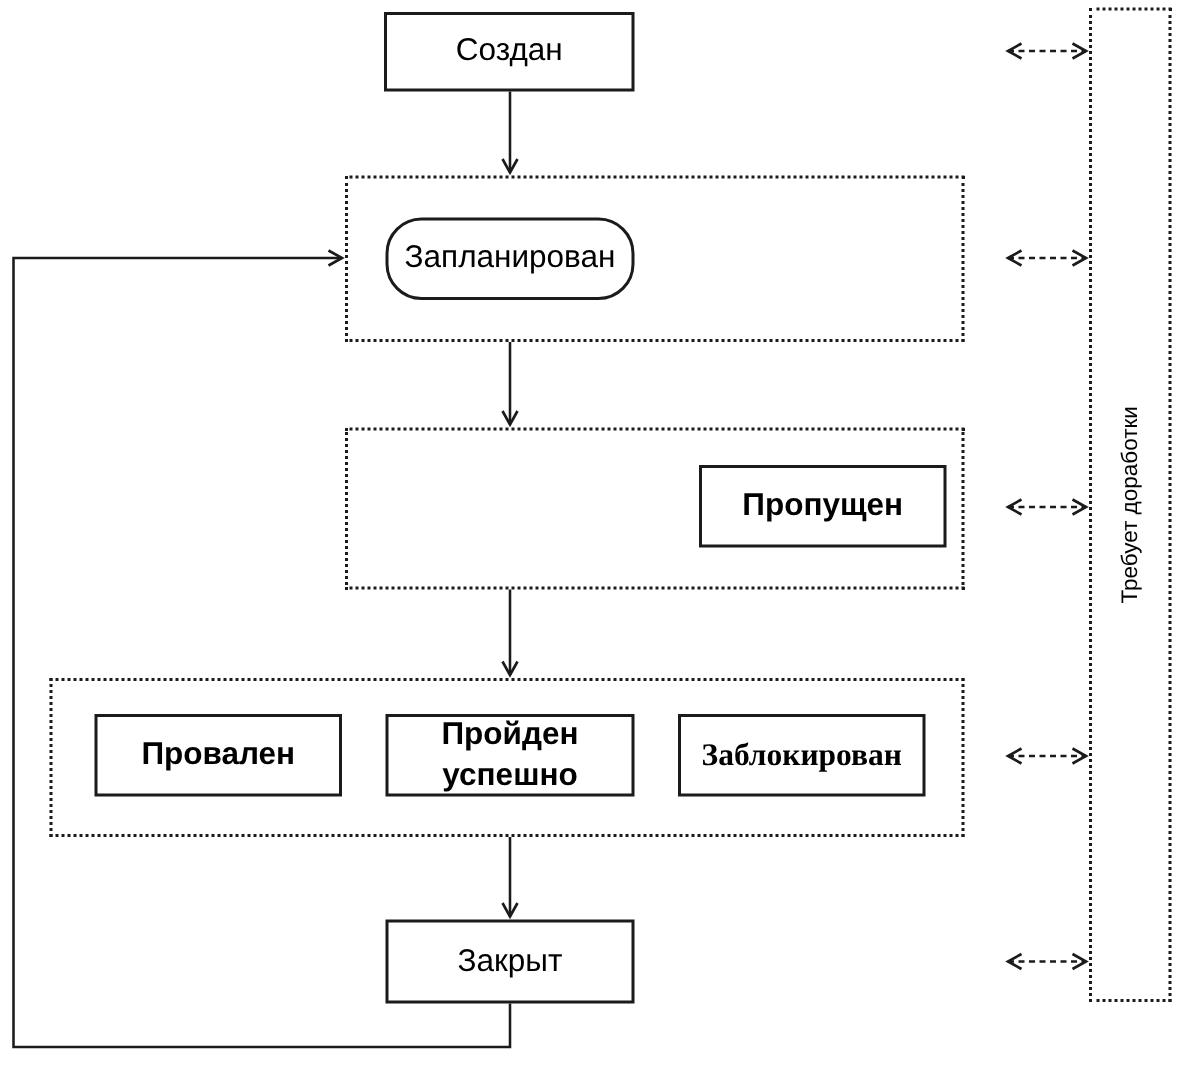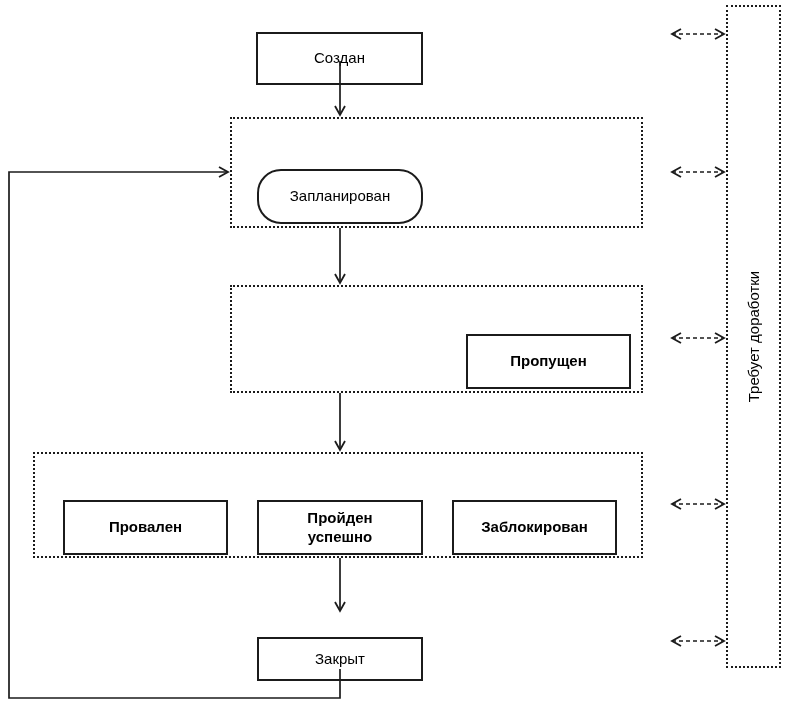--- a/index.html
+++ b/index.html
@@ -14,24 +14,23 @@
   }
   .node {
     position: absolute;
     box-sizing: border-box;
     border: 2px solid #1b1b1b;
     background: #ffffff;
     display: flex;
     align-items: center;
     justify-content: center;
     text-align: center;
-    font-size: 15px;
+    font-size: 21px;
     line-height: 1.25;
     z-index: 2;
-    margin-top: 24px;
   }
   .node.bold { font-weight: bold; }
   .node .wrap-narrow { display: inline-block; max-width: 100px; }
   .group {
     position: absolute;
     box-sizing: border-box;
     border: 2px dotted #1b1b1b;
     background: #ffffff;
     z-index: 1;
   }
@@ -77,25 +76,25 @@
     <span>Пропущен</span>
   </div>
 
   <div class="group" style="left:33px; top:452px; width:610px; height:106px;"></div>
   <div class="node bold" style="left:63px; top:476px; width:165px; height:55px;">
     <span>Провален</span>
   </div>
   <div class="node bold" style="left:257px; top:476px; width:166px; height:55px;justify-content:center;">
     <span class="wrap-narrow">Пройден успешно</span>
   </div>
-  <div class="node bold" style="left:452px; top:476px; width:165px; height:55px;">
+  <div class="node bold" style="left:452px; top:476px; width:165px; height:55px;font-family:Liberation Serif, serif;">
     <span>Заблокирован</span>
   </div>
 
-  <div class="node" style="left:257px; top:613px; width:166px; height:44px;">
+  <div class="node" style="left:257px; top:613px; width:166px; height:56px;">
     <span>Закрыт</span>
   </div>
 
   <div class="side-panel" style="left:726px; top:5px; width:55px; height:663px;">
     <span>Требует доработки</span>
   </div>
 
   <svg class="svg-overlay" width="794" height="713" viewBox="0 0 794 713">
     <defs>
       <marker id="head" markerUnits="userSpaceOnUse" markerWidth="14" markerHeight="14" viewBox="0 0 14 14" refX="11" refY="7" orient="auto-start-reverse">

